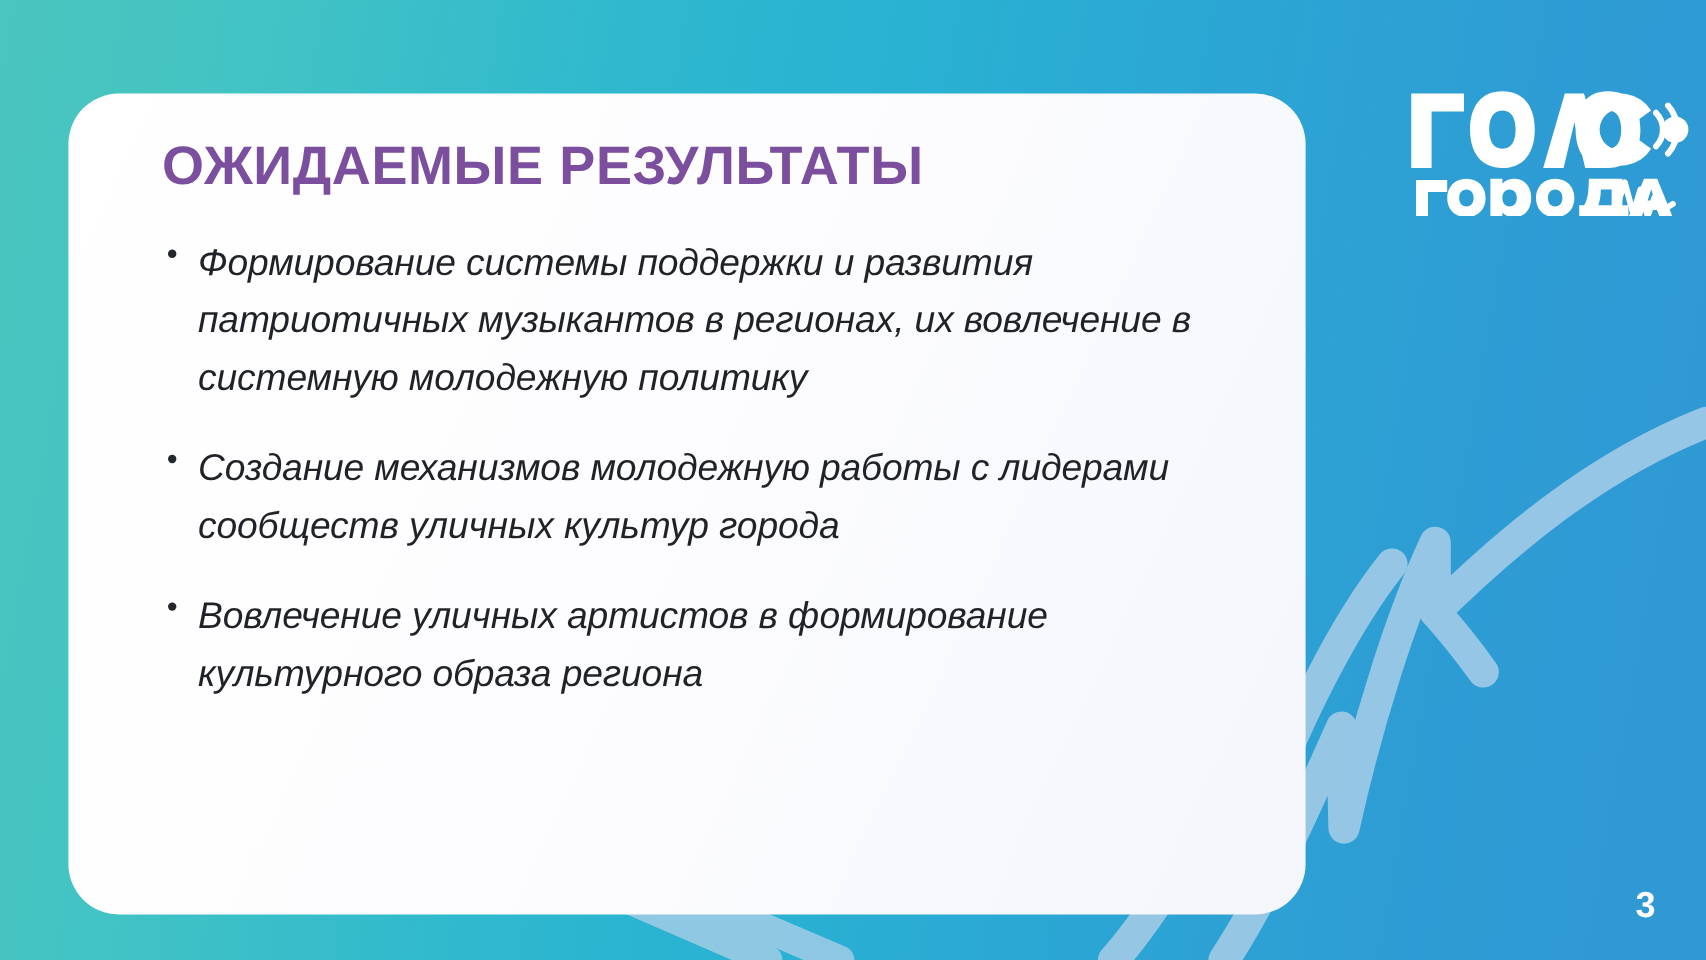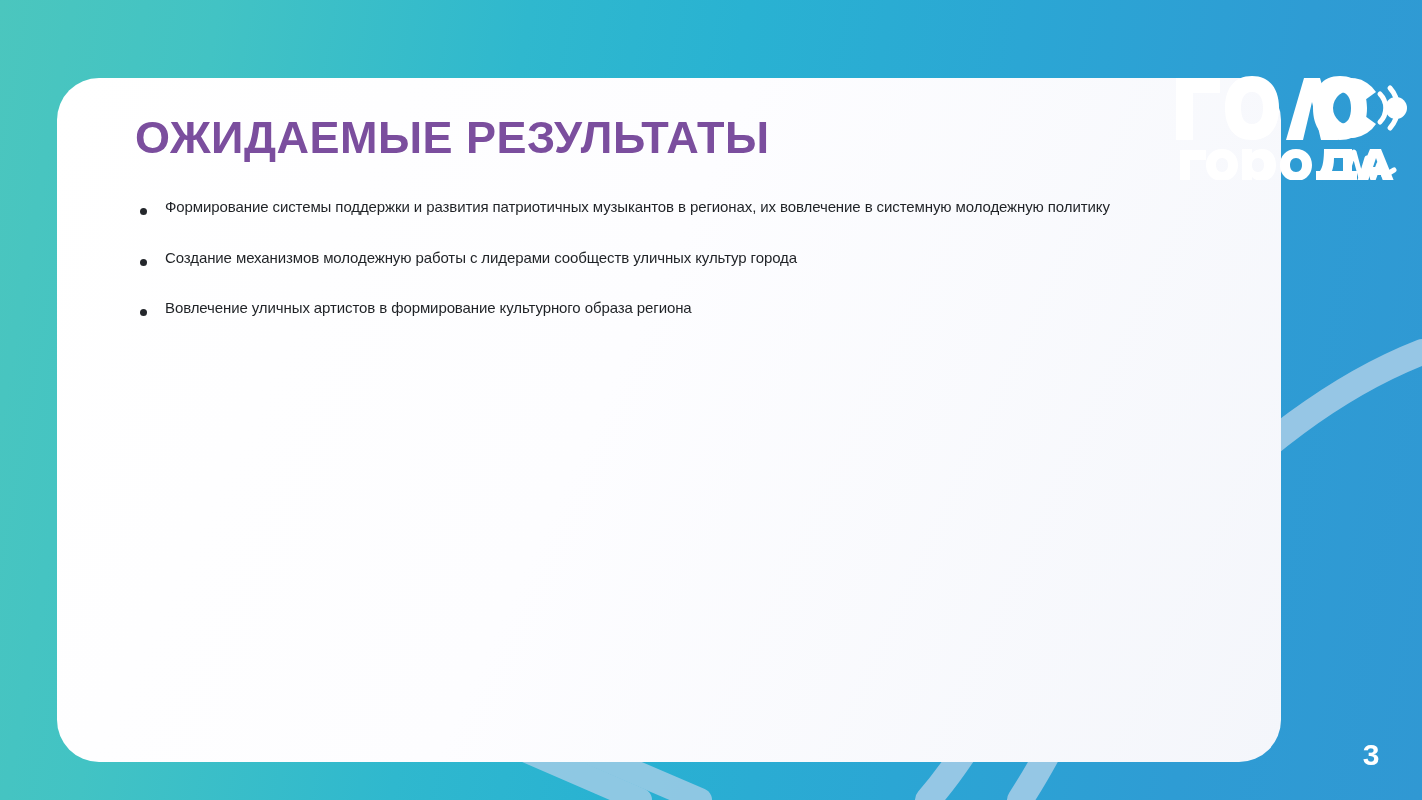--- a/index.html
+++ b/index.html
@@ -32,21 +32,21 @@
     width: 1422px;
     height: 800px;
     pointer-events: none;
   }
 
   
   .card {
     position: absolute;
     left: 57px;
     top: 78px;
-    width: 1224px;
+    width: 1031px;
     height: 684px;
     background: linear-gradient(115deg, #ffffff 0%, #fdfdff 45%, #f4f6fb 100%);
     border-radius: 42px;
     box-sizing: border-box;
     padding: 36px 52px 0 40px;
   }
 
   .slide-title {
     margin: 0;
     padding: 0 0 0 38px;
@@ -61,25 +61,26 @@
   .bullet-list {
     list-style: none;
     margin: 34px 0 0 0;
     padding: 0 0 0 38px;
   }
 
   .bullet-item {
     position: relative;
     padding-left: 30px;
     margin-bottom: 27px;
-    font-size: 15px;
+    font-size: 31px;
     line-height: 1.55;
     color: #1f2226;
     letter-spacing: -0.1px;
     max-width: 1030px;
+    font-style: italic;
   }
 
   .bullet-item:last-child {
     margin-bottom: 16px;
   }
 
   .bullet-item::before {
     content: "";
     position: absolute;
     left: 5px;

